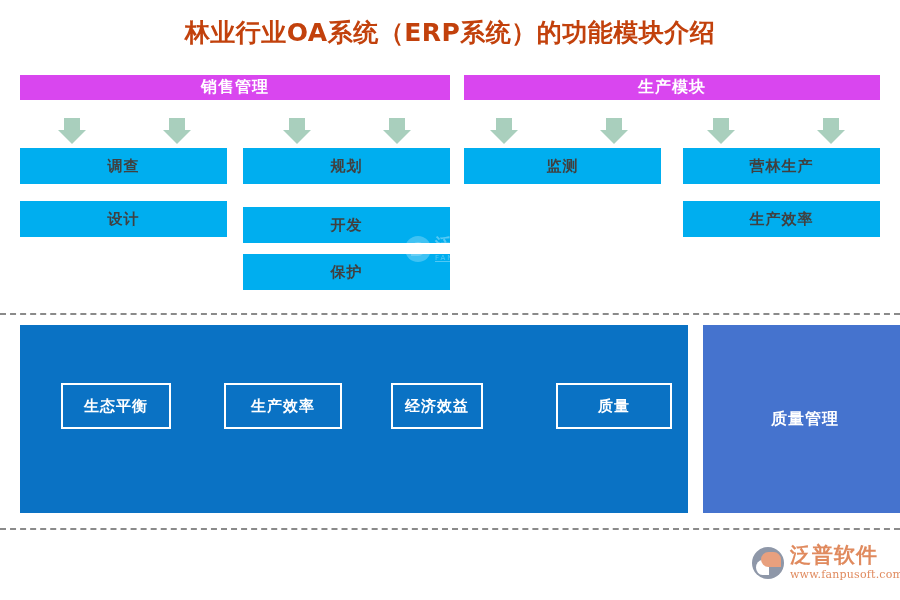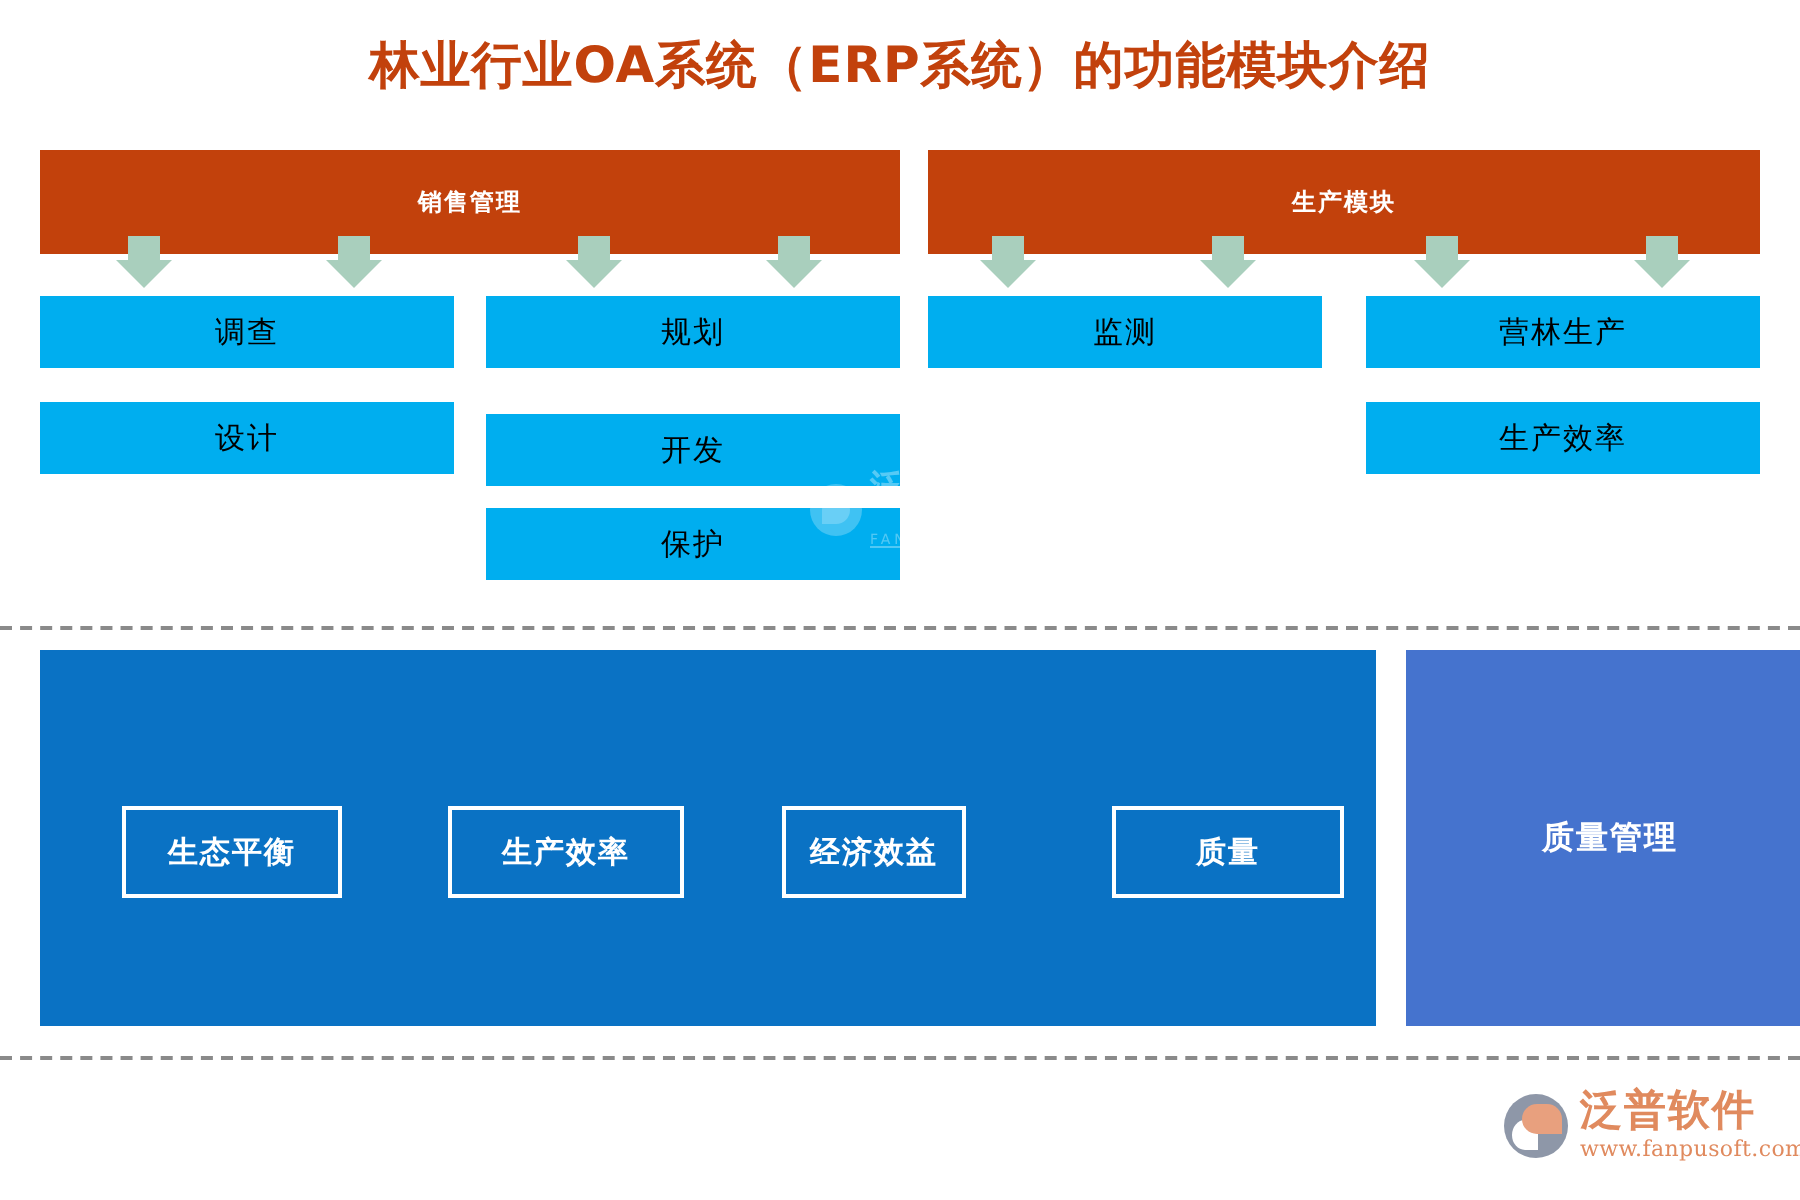--- a/index.html
+++ b/index.html
@@ -15,24 +15,24 @@
   
   .page-title{
     position:absolute; left:0; top:16px; width:900px;
     text-align:center;
     font-size:25px; font-weight:700; color:#c2410c;
     letter-spacing:.5px; white-space:nowrap;
   }
 
   
   .group-bar{
-    position:absolute; height:52px;
-    background:#c2410c;
+    position:absolute; height:25px;
+    background:#d946ef;
     color:#ffffff;
-    font-size:12px; font-weight:700;
+    font-size:16px; font-weight:700;
     display:flex; align-items:center; justify-content:center;
     letter-spacing:1px;
   }
   #bar-sales{ left:20px; top:75px; width:430px; }
   #bar-prod { left:464px; top:75px; width:416px; }
 
   
   .arrow{
     position:absolute; top:118px; width:28px; height:26px;
   }
@@ -44,22 +44,22 @@
     position:absolute; left:0; top:12px;
     width:0; height:0;
     border-left:14px solid transparent;
     border-right:14px solid transparent;
     border-top:14px solid #A9CFBD;
   }
 
   
   .mod-box{
     position:absolute; height:36px;
-    background:#00AEEF; color:#000000;
-    font-size:15px; font-weight:400;
+    background:#00AEEF; color:#404040;
+    font-size:15px; font-weight:700;
     display:flex; align-items:center; justify-content:center;
     letter-spacing:1px;
   }
 
   
   .divider{
     position:absolute; left:0; width:900px; height:0;
     border-top:2px dashed #8a8a8a;
   }
   #divider-top{ top:313px; }
@@ -77,21 +77,20 @@
   }
   .panel-quality .q-label{
     color:#ffffff; font-size:16px; font-weight:700; letter-spacing:1px;
   }
   .outline-box{
     position:absolute; top:58px; height:46px;
     border:2px solid #ffffff;
     color:#ffffff; font-size:15px; font-weight:700;
     display:flex; align-items:center; justify-content:center;
     letter-spacing:1px;
-    margin-top:20px;
   }
 
   
   .watermark{
     position:absolute; display:flex; align-items:center; gap:4px;
     opacity:.45; pointer-events:none;
   }
   .watermark .wm-mark{
     width:26px; height:26px; border-radius:50%;
     background:rgba(255,255,255,.55);
@@ -102,21 +101,21 @@
     width:14px; height:14px; border-radius:50% 50% 50% 0;
     background:rgba(255,255,255,.8);
   }
   .watermark .wm-text{ line-height:1; }
   .watermark .wm-cn{
     font-size:17px; font-weight:700; color:rgba(255,255,255,.75);
     letter-spacing:1px; display:block;
   }
   .watermark .wm-en{
     font-size:7px; color:rgba(255,255,255,.7);
-    letter-spacing:2px; display:block; margin-top:14px;text-decoration:underline;
+    letter-spacing:2px; display:block; margin-top:2px;text-decoration:underline;
   }
   #wm-mid{ left:405px; top:236px; }
 
   
   #footer-logo{
     position:absolute; left:752px; top:545px;
     display:flex; align-items:center; gap:6px;
   }
   #footer-logo .logo-mark{
     width:32px; height:32px; position:relative; flex:0 0 auto;

